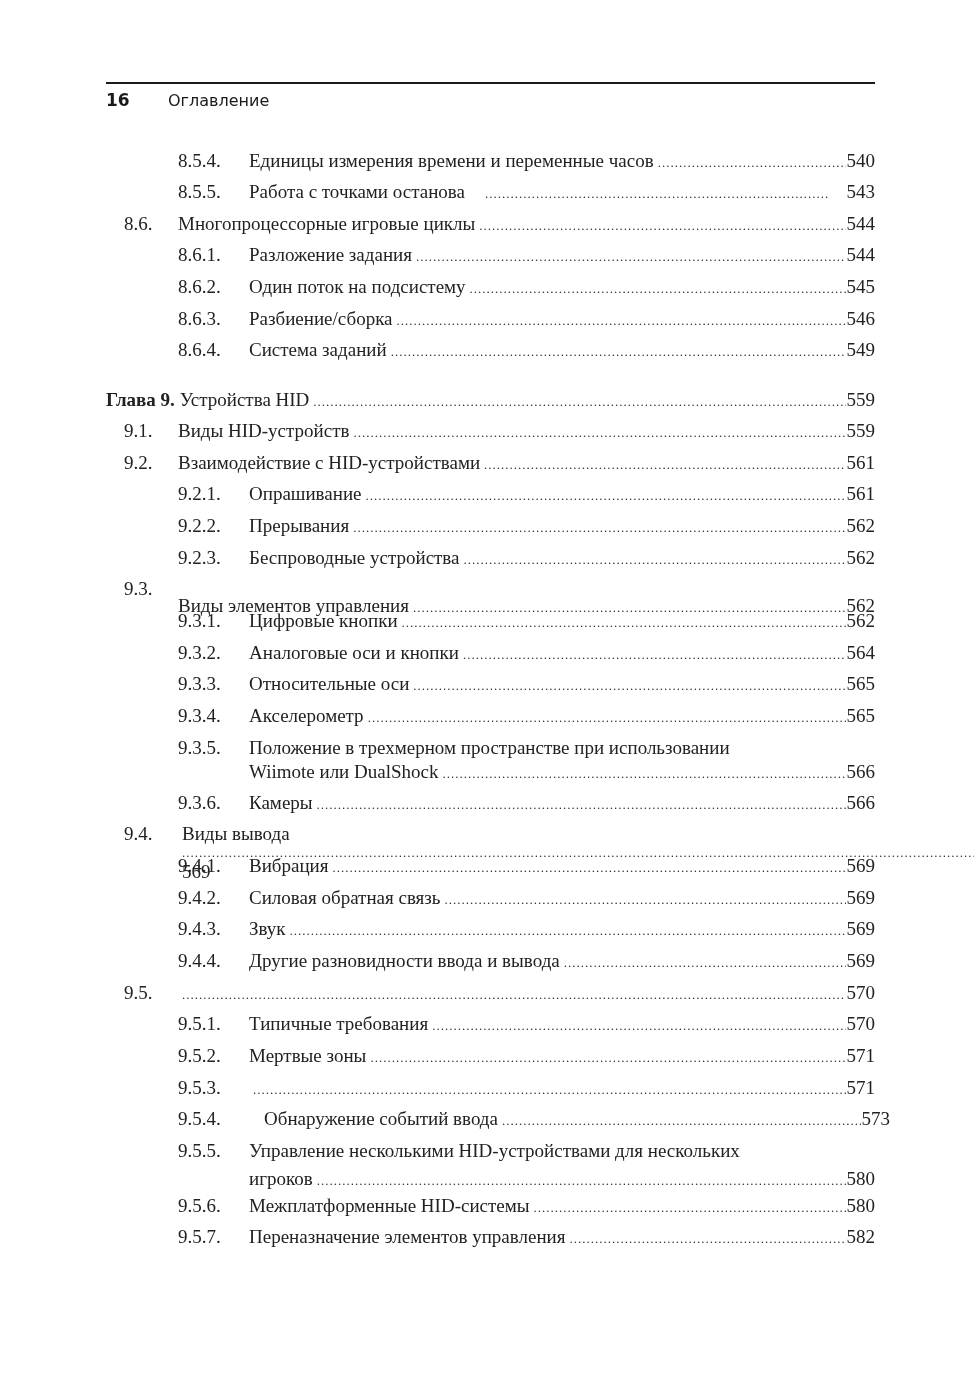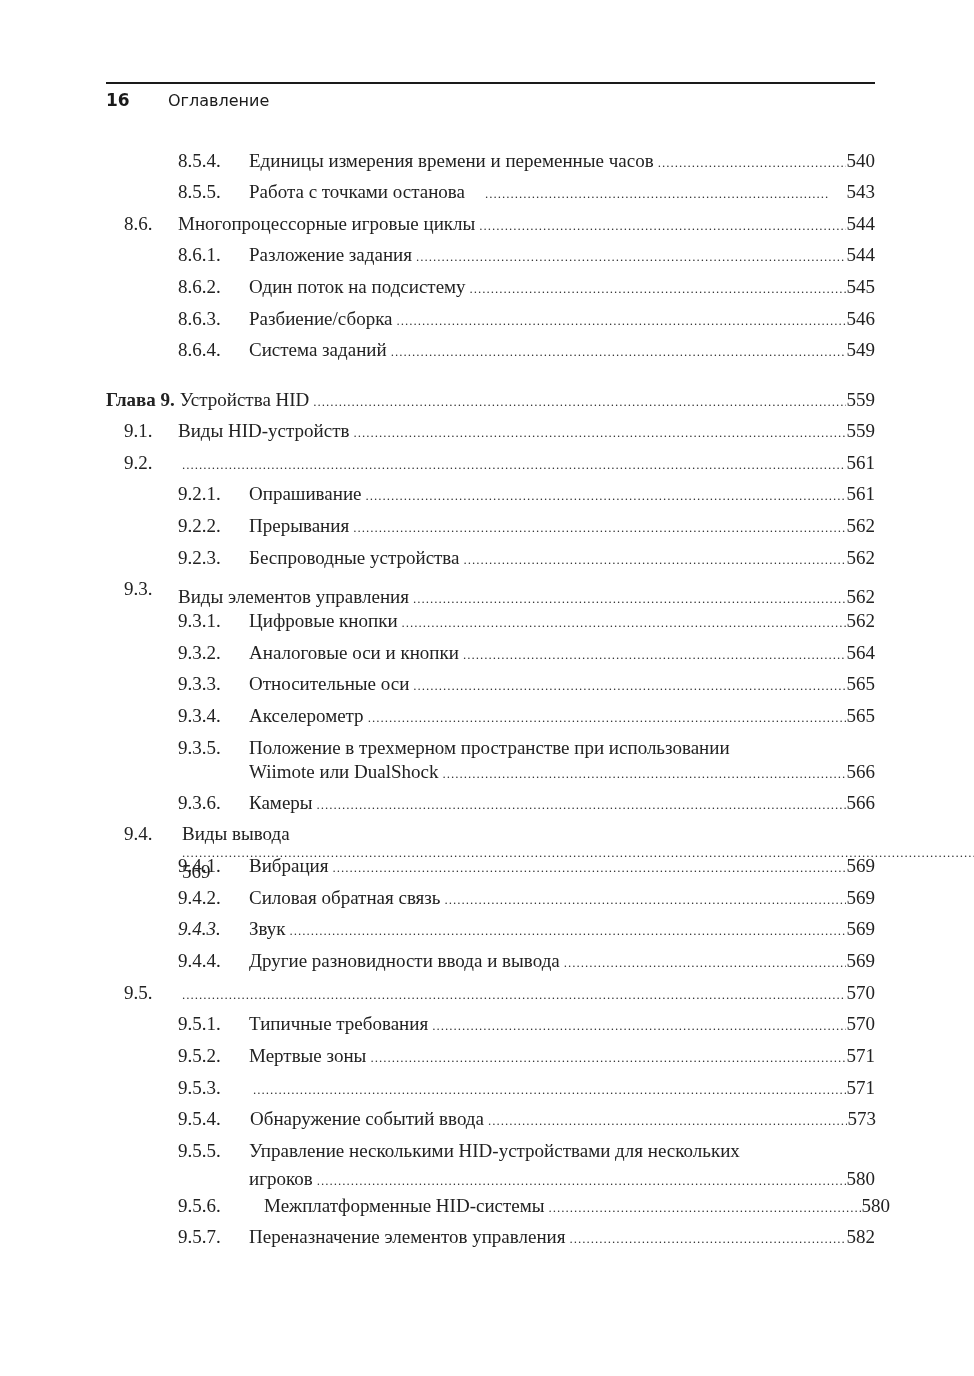--- a/index.html
+++ b/index.html
@@ -92,20 +92,21 @@
       <span class="num" style="left: 124px;">9.1.</span>
       <div class="line" style="left: 178px; width: 697px; top: 0px;">
         <span class="title">Виды HID-устройств</span>
         <span class="leader"></span>
         <span class="page">559</span>
       </div>
     </div>
     <div class="entry" style="top: 452px;">
       <span class="num" style="left: 124px;">9.2.</span>
       <div class="line" style="left: 178px; width: 697px; top: 0px;">
+        <span class="title">Взаимодействие с HID-устройствами</span>
         <span class="leader"></span>
         <span class="page">561</span>
       </div>
     </div>
     <div class="entry" style="top: 483px;">
       <span class="num" style="left: 178px;">9.2.1.</span>
       <div class="line" style="left: 249px; width: 626px; top: 0px;">
         <span class="title">Опрашивание</span>
         <span class="leader"></span>
         <span class="page">561</span>
@@ -122,21 +123,21 @@
     <div class="entry" style="top: 547px;">
       <span class="num" style="left: 178px;">9.2.3.</span>
       <div class="line" style="left: 249px; width: 626px; top: 0px;">
         <span class="title">Беспроводные устройства</span>
         <span class="leader"></span>
         <span class="page">562</span>
       </div>
     </div>
     <div class="entry" style="top: 578px;">
       <span class="num" style="left: 124px;">9.3.</span>
-      <div class="line" style="left: 178px; width: 697px; top: 8px; text-align: right;">
+      <div class="line" style="left: 178px; width: 697px; top: 17px; text-align: right;">
         <span class="title">Виды элементов управления</span>
         <span class="leader"></span>
         <span class="page">562</span>
       </div>
     </div>
     <div class="entry" style="top: 610px;">
       <span class="num" style="left: 178px;">9.3.1.</span>
       <div class="line" style="left: 249px; width: 626px; top: 0px;">
         <span class="title">Цифровые кнопки</span>
         <span class="leader"></span>
@@ -202,21 +203,21 @@
     </div>
     <div class="entry" style="top: 887px;">
       <span class="num" style="left: 178px;">9.4.2.</span>
       <div class="line" style="left: 249px; width: 626px; top: 0px;">
         <span class="title">Силовая обратная связь</span>
         <span class="leader"></span>
         <span class="page">569</span>
       </div>
     </div>
     <div class="entry" style="top: 918px;">
-      <span class="num" style="left: 178px; font-style: italic;">9.4.3.</span>
+      <span class="num" style="left: 178px;">9.4.3.</span>
       <div class="line" style="left: 249px; width: 626px; top: 0px;">
         <span class="title">Звук</span>
         <span class="leader"></span>
         <span class="page">569</span>
       </div>
     </div>
     <div class="entry" style="top: 950px;">
       <span class="num" style="left: 178px;">9.4.4.</span>
       <div class="line" style="left: 249px; width: 626px; top: 0px;">
         <span class="title">Другие разновидности ввода и вывода</span>
@@ -249,38 +250,38 @@
     </div>
     <div class="entry" style="top: 1077px;">
       <span class="num" style="left: 178px;">9.5.3.</span>
       <div class="line" style="left: 249px; width: 626px; top: 0px;">
         <span class="leader"></span>
         <span class="page">571</span>
       </div>
     </div>
     <div class="entry" style="top: 1108px;">
       <span class="num" style="left: 178px;">9.5.4.</span>
-      <div class="line" style="left: 250px; width: 626px; top: 0px; font-family: Liberation Serif, serif;">
+      <div class="line" style="left: 264px; width: 626px; top: 0px; font-family: Liberation Serif, serif;">
         <span class="title">Обнаружение событий ввода</span>
         <span class="leader"></span>
         <span class="page">573</span>
       </div>
     </div>
     <div class="entry" style="top: 1140px;">
       <span class="num" style="left: 178px;">9.5.5.</span>
       <span class="first-line" style="left: 249px; top: 0px;">Управление несколькими HID-устройствами для нескольких</span>
       <div class="line" style="left: 249px; width: 626px; top: 28px;">
         <span class="title">игроков</span>
         <span class="leader"></span>
         <span class="page">580</span>
       </div>
     </div>
     <div class="entry" style="top: 1195px;">
       <span class="num" style="left: 178px;">9.5.6.</span>
-      <div class="line" style="left: 249px; width: 626px; top: 0px; margin-left: 15px;">
+      <div class="line" style="left: 249px; width: 626px; top: 0px;">
         <span class="title">Межплатформенные HID-системы</span>
         <span class="leader"></span>
         <span class="page">580</span>
       </div>
     </div>
     <div class="entry" style="top: 1226px;">
       <span class="num" style="left: 178px;">9.5.7.</span>
       <div class="line" style="left: 249px; width: 626px; top: 0px;">
         <span class="title">Переназначение элементов управления</span>
         <span class="leader"></span>

